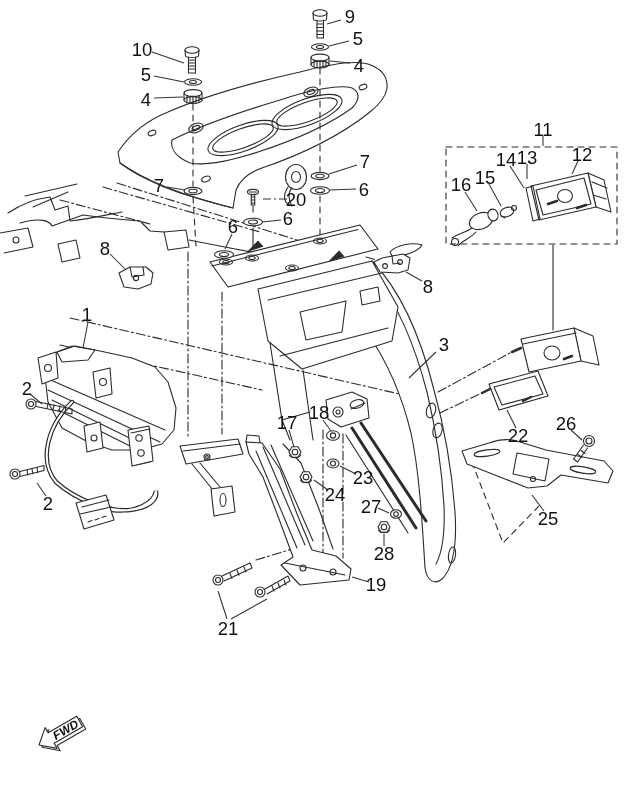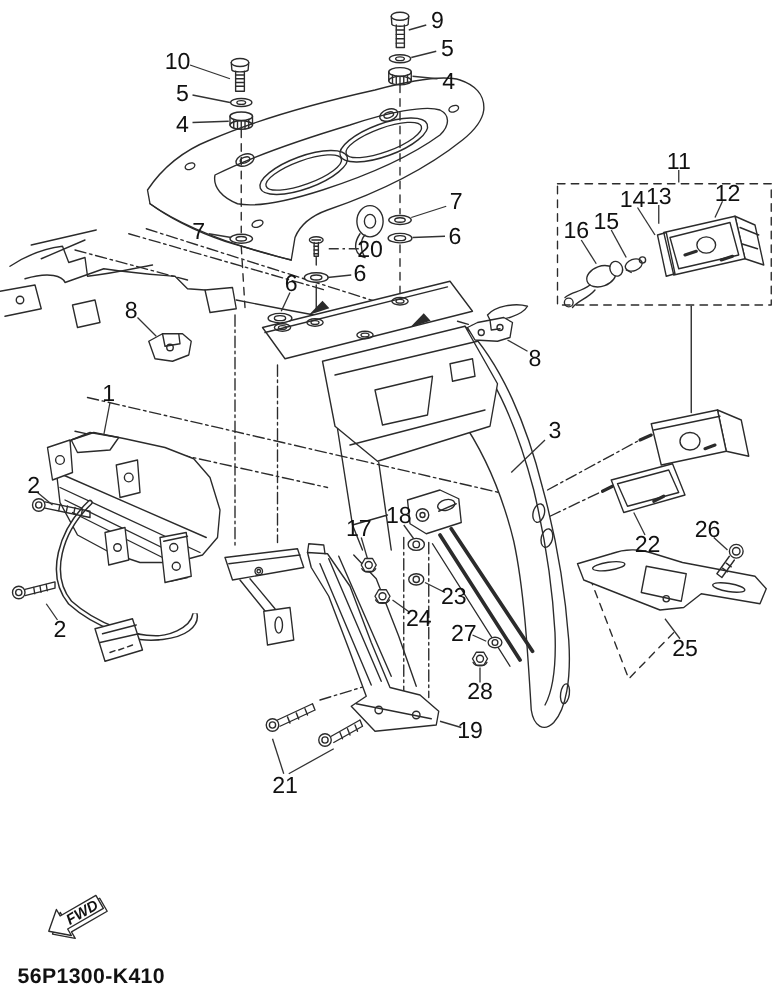--- a/index.html
+++ b/index.html
@@ -414,14 +414,13 @@
         <line x1="384" y1="546" x2="384" y2="534" class="leader"></line>
         <text x="384" y="553" class="callout-num" text-anchor="middle" dominant-baseline="central">28</text>
         <line x1="369" y1="582" x2="352" y2="577" class="leader"></line>
         <text x="376" y="584" class="callout-num" text-anchor="middle" dominant-baseline="central">19</text>
         <line x1="227" y1="619" x2="218" y2="591" class="leader"></line>
         <line x1="231" y1="619" x2="267" y2="599" class="leader"></line>
         <text x="228" y="628" class="callout-num" text-anchor="middle" dominant-baseline="central">21</text>
       </g>
 </svg>
 
-<div id="part-code">56P1300-K410</div>
 </div>
 
 </body></html>

